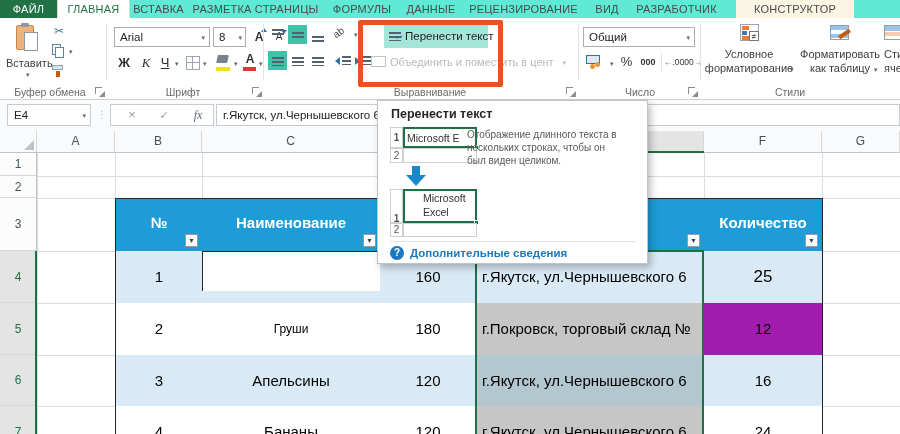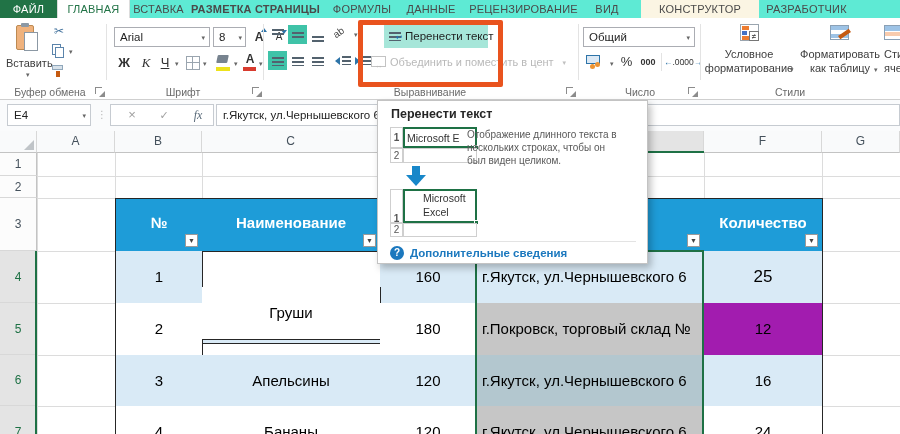--- a/index.html
+++ b/index.html
@@ -28,27 +28,27 @@
 </style>
 </head>
 <body>
 
 <div id="page">
 
   <div id="tabbar">
       <div class="tab file" style="width: 57px;">ФАЙЛ</div>
       <div class="tab active" style="width: 71px;">ГЛАВНАЯ</div>
       <div class="tab normal" style="width: 57px;">ВСТАВКА</div>
-      <div class="tab normal" style="width: 137px; font-weight: bold;">РАЗМЕТКА СТРАНИЦЫ</div>
+      <div class="tab normal" style="width: 137px;">РАЗМЕТКА СТРАНИЦЫ</div>
       <div class="tab normal" style="width: 76px;">ФОРМУЛЫ</div>
       <div class="tab normal" style="width: 62px;">ДАННЫЕ</div>
       <div class="tab normal" style="width: 123px;">РЕЦЕНЗИРОВАНИЕ</div>
       <div class="tab normal" style="width: 44px;">ВИД</div>
+      <div class="tab normal" style="width: 95px;">РАЗРАБОТЧИК</div>
       <div class="tab contextual" style="width: 118px; margin-left: 12px;">КОНСТРУКТОР</div>
-      <div class="tab normal" style="width: 95px;">РАЗРАБОТЧИК</div>
     </div>
 
   <div class="g" id="ribbon" style="left:0;top:18px;width:900px;height:82px;background:#fff">
 
     <div class="g" style="left:6px;top:3px;width:46px;height:62px">
       <span class="g" style="left:10px;top:2px;width:24px;height:30px">
         <span class="g" style="left:0;top:2px;width:18px;height:25px;background:#EFB27D;border:1px solid #bd8a52;border-radius:2px"></span>
         <span class="g" style="left:5px;top:0;width:8px;height:4px;background:#8b98a4;border-radius:1px"></span>
         <span class="g" style="left:8px;top:9px;width:14px;height:19px;background:#fff;border:1px solid #8b98a4"></span>
       </span>
@@ -290,21 +290,21 @@
       <div class="g" style="left: 704px; top: 67px; width: 119px; height: 54px; background: rgb(30, 156, 216); border-top: 1px solid rgb(38, 38, 38); border-right: 1px solid rgb(38, 38, 38); border-bottom: 1px solid rgb(38, 38, 38); color: rgb(255, 255, 255); font-weight: bold; font-size: 15px; text-align: center; line-height: 48px; overflow: hidden;">Количество</div>
       <div class="g" style="left: 805px; top: 103px; width: 13px; height: 13px; background: rgb(255, 255, 255); border: 1px solid rgb(154, 154, 154);">
         <div style="display: block; font-size: 7px; line-height: 11px; text-align: center; color: rgb(68, 68, 68);">▼</div>
       </div>
       <div class="g" style="left: 115px; top: 120px; width: 88px; height: 53px; background: rgb(217, 234, 246); border-right: 1px solid rgb(38, 38, 38); border-bottom: 1px solid rgb(38, 38, 38); font-size: 15px; color: rgb(0, 0, 0); line-height: 52px; text-align: center; overflow: hidden; white-space: nowrap; border-left: 1px solid rgb(38, 38, 38);">1</div>
       <div class="g" style="left: 202px; top: 120px; width: 179px; height: 53px; background: rgb(217, 234, 246); border-right: 1px solid rgb(38, 38, 38); border-bottom: 1px solid rgb(38, 38, 38); font-size: 15px; color: rgb(0, 0, 0); line-height: 52px; text-align: center; overflow: hidden; white-space: nowrap; margin-top: 40px;">Яблоки</div>
       <div class="g" style="left: 380px; top: 120px; width: 97px; height: 53px; background: rgb(217, 234, 246); border-right: 1px solid rgb(38, 38, 38); border-bottom: 1px solid rgb(38, 38, 38); font-size: 15px; color: rgb(0, 0, 0); line-height: 52px; text-align: center; overflow: hidden; white-space: nowrap;">160</div>
       <div class="g" style="left: 476px; top: 120px; width: 229px; height: 53px; background: rgb(217, 234, 246); border-right: 1px solid rgb(38, 38, 38); border-bottom: 1px solid rgb(38, 38, 38); font-size: 15px; color: rgb(0, 0, 0); line-height: 52px; text-align: left; overflow: hidden; white-space: nowrap; padding-left: 6px;">г.Якутск, ул.Чернышевского 6</div>
       <div class="g" style="left: 704px; top: 120px; width: 119px; height: 53px; background: rgb(217, 234, 246); border-right: 1px solid rgb(38, 38, 38); border-bottom: 1px solid rgb(38, 38, 38); font-size: 17px; color: rgb(0, 0, 0); line-height: 52px; text-align: center; overflow: hidden; white-space: nowrap;">25</div>
       <div class="g" style="left: 115px; top: 172px; width: 88px; height: 53px; background: rgb(255, 255, 255); border-right: 1px solid rgb(38, 38, 38); border-bottom: 1px solid rgb(38, 38, 38); font-size: 15px; color: rgb(0, 0, 0); line-height: 52px; text-align: center; overflow: hidden; white-space: nowrap; border-left: 1px solid rgb(38, 38, 38);">2</div>
-      <div class="g" style="left: 202px; top: 156px; width: 179px; height: 53px; background: rgb(255, 255, 255); border-right: 1px solid rgb(38, 38, 38); border-bottom: 1px solid rgb(38, 38, 38); font-size: 15px; color: rgb(0, 0, 0); line-height: 52px; text-align: center; overflow: hidden; white-space: nowrap;">Груши</div>
+      <div class="g" style="left: 202px; top: 172px; width: 179px; height: 53px; background: rgb(255, 255, 255); border-right: 1px solid rgb(38, 38, 38); border-bottom: 1px solid rgb(38, 38, 38); font-size: 12px; color: rgb(0, 0, 0); line-height: 52px; text-align: center; overflow: hidden; white-space: nowrap;">Груши</div>
       <div class="g" style="left: 380px; top: 172px; width: 97px; height: 53px; background: rgb(255, 255, 255); border-right: 1px solid rgb(38, 38, 38); border-bottom: 1px solid rgb(38, 38, 38); font-size: 15px; color: rgb(0, 0, 0); line-height: 52px; text-align: center; overflow: hidden; white-space: nowrap;">180</div>
       <div class="g" style="left: 476px; top: 172px; width: 229px; height: 53px; background: rgb(198, 198, 198); border-right: 1px solid rgb(38, 38, 38); border-bottom: 1px solid rgb(38, 38, 38); font-size: 15px; color: rgb(0, 0, 0); line-height: 52px; text-align: left; overflow: hidden; white-space: nowrap; padding-left: 6px;">г.Покровск, торговый склад №</div>
       <div class="g" style="left: 704px; top: 172px; width: 119px; height: 53px; background: #a21caf; border-right: 1px solid rgb(38, 38, 38); border-bottom: 1px solid rgb(38, 38, 38); font-size: 15px; color: rgb(0, 0, 0); line-height: 52px; text-align: center; overflow: hidden; white-space: nowrap;">12</div>
       <div class="g" style="left: 115px; top: 224px; width: 88px; height: 52px; background: rgb(217, 234, 246); border-right: 1px solid rgb(38, 38, 38); border-bottom: 1px solid rgb(38, 38, 38); font-size: 15px; color: rgb(0, 0, 0); line-height: 51px; text-align: center; overflow: hidden; white-space: nowrap; border-left: 1px solid rgb(38, 38, 38);">3</div>
       <div class="g" style="left: 202px; top: 224px; width: 179px; height: 52px; background: rgb(217, 234, 246); border-right: 1px solid rgb(38, 38, 38); border-bottom: 1px solid rgb(38, 38, 38); font-size: 15px; color: rgb(0, 0, 0); line-height: 51px; text-align: center; overflow: hidden; white-space: nowrap;">Апельсины</div>
       <div class="g" style="left: 380px; top: 224px; width: 97px; height: 52px; background: rgb(217, 234, 246); border-right: 1px solid rgb(38, 38, 38); border-bottom: 1px solid rgb(38, 38, 38); font-size: 15px; color: rgb(0, 0, 0); line-height: 51px; text-align: center; overflow: hidden; white-space: nowrap;">120</div>
       <div class="g" style="left: 476px; top: 224px; width: 229px; height: 52px; background: rgb(179, 199, 207); border-right: 1px solid rgb(38, 38, 38); border-bottom: 1px solid rgb(38, 38, 38); font-size: 15px; color: rgb(0, 0, 0); line-height: 51px; text-align: left; overflow: hidden; white-space: nowrap; padding-left: 6px;">г.Якутск, ул.Чернышевского 6</div>
       <div class="g" style="left: 704px; top: 224px; width: 119px; height: 52px; background: rgb(217, 234, 246); border-right: 1px solid rgb(38, 38, 38); border-bottom: 1px solid rgb(38, 38, 38); font-size: 15px; color: rgb(0, 0, 0); line-height: 51px; text-align: center; overflow: hidden; white-space: nowrap;">16</div>
       <div class="g" style="left: 115px; top: 275px; width: 88px; height: 53px; background: rgb(255, 255, 255); border-right: 1px solid rgb(38, 38, 38); border-bottom: 1px solid rgb(38, 38, 38); font-size: 15px; color: rgb(0, 0, 0); line-height: 52px; text-align: center; overflow: hidden; white-space: nowrap; border-left: 1px solid rgb(38, 38, 38);">4</div>
       <div class="g" style="left: 202px; top: 275px; width: 179px; height: 53px; background: rgb(255, 255, 255); border-right: 1px solid rgb(38, 38, 38); border-bottom: 1px solid rgb(38, 38, 38); font-size: 15px; color: rgb(0, 0, 0); line-height: 52px; text-align: center; overflow: hidden; white-space: nowrap;">Бананы</div>

